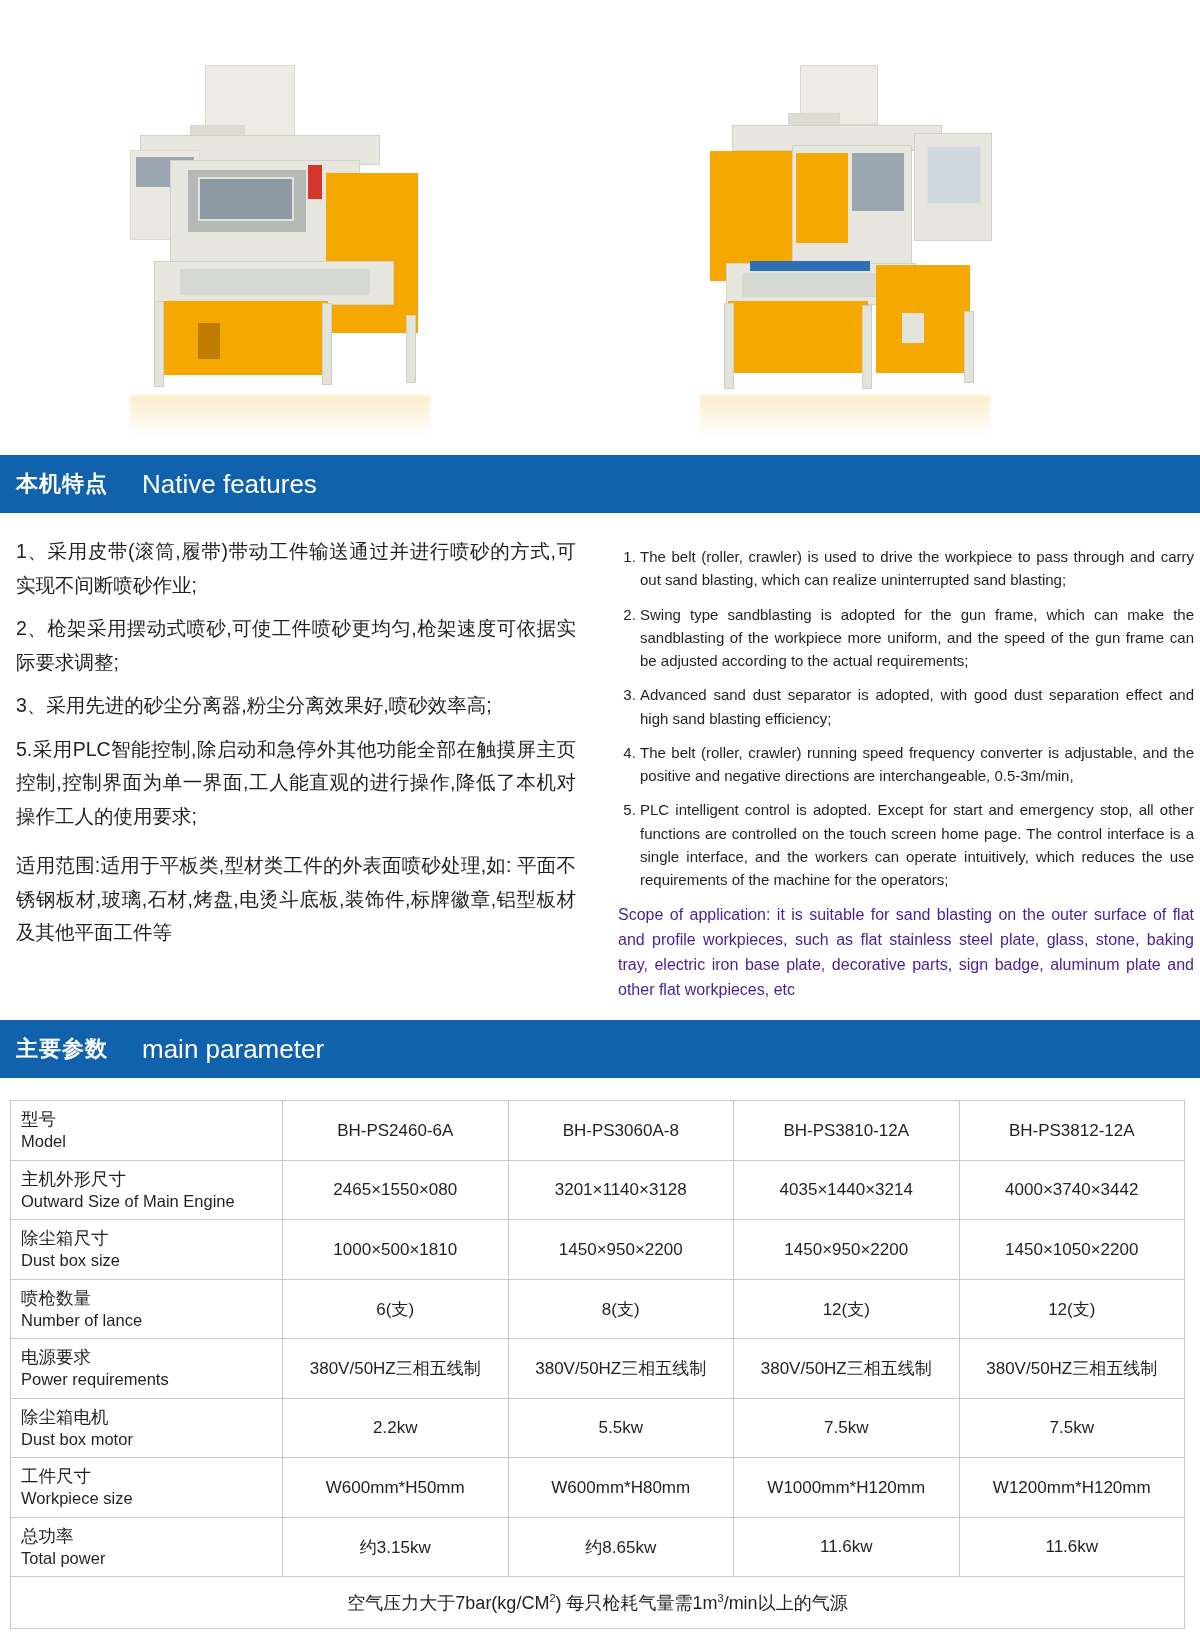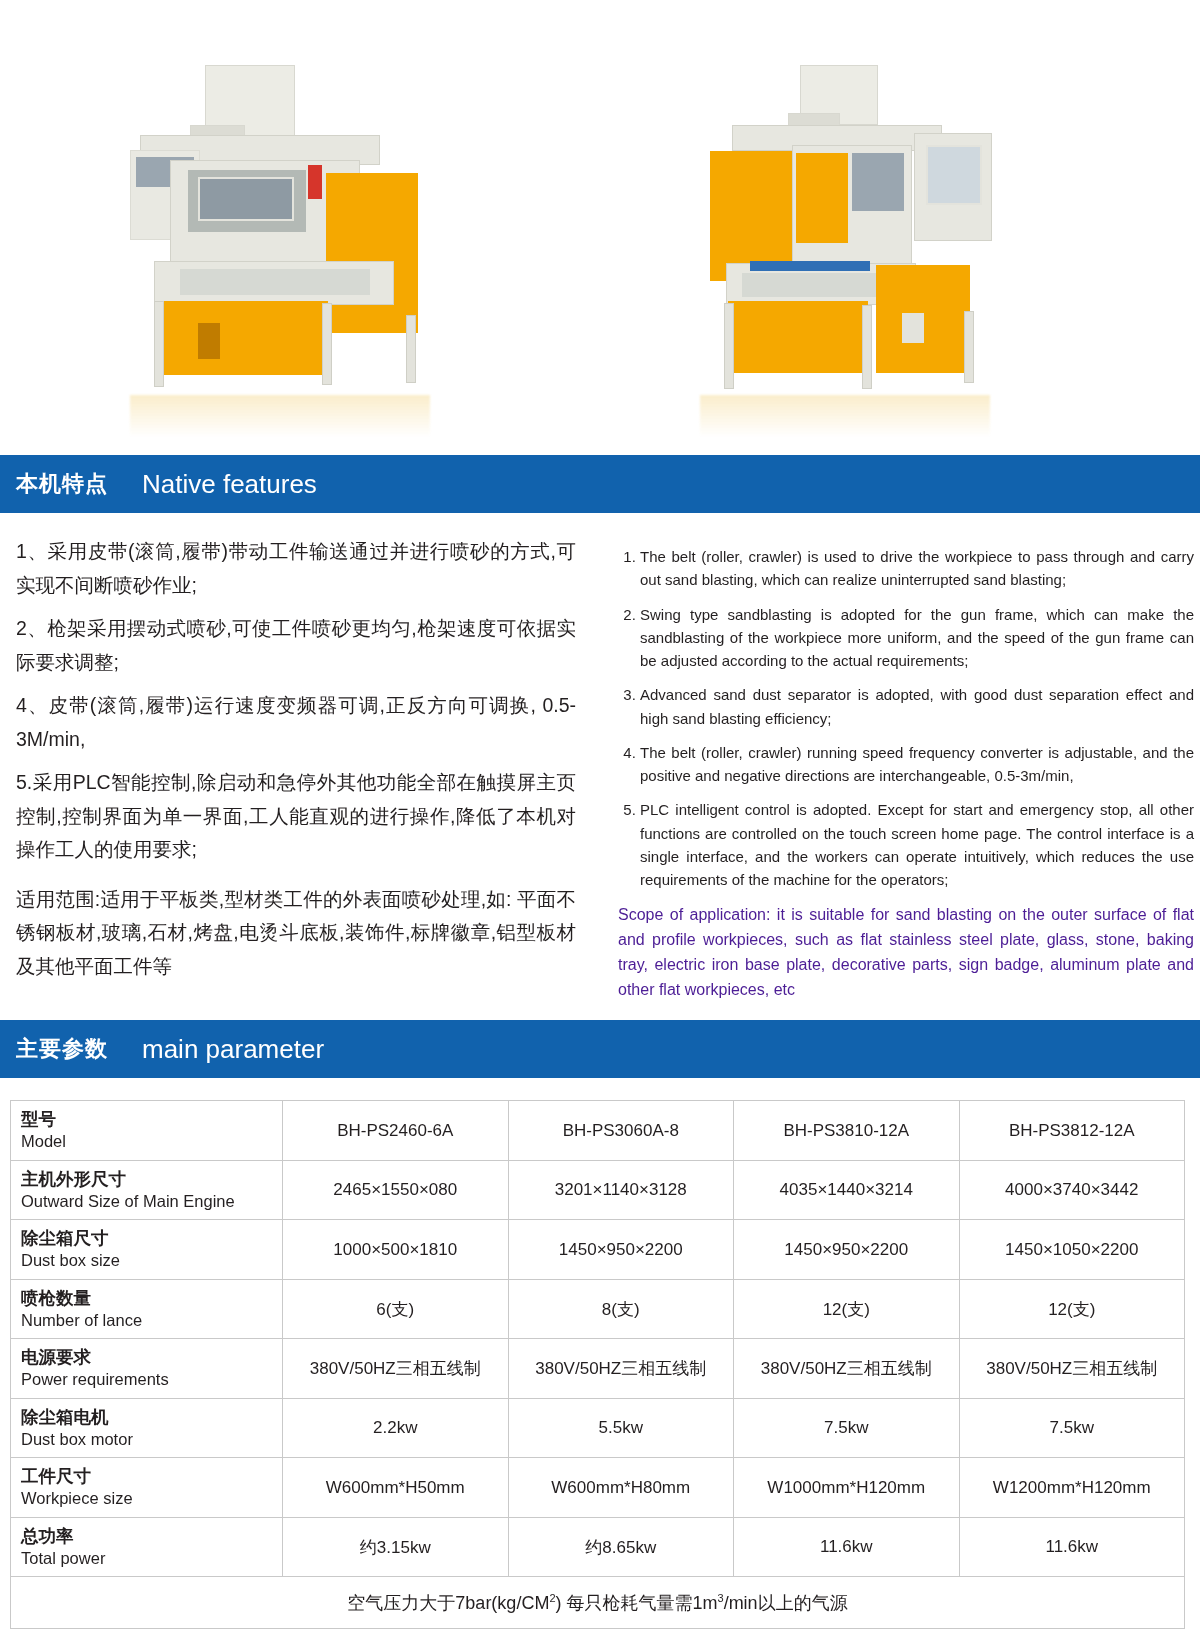--- a/index.html
+++ b/index.html
@@ -137,21 +137,21 @@
     text-align: center;
     vertical-align: middle;
     height: 56px;
   }
   table.params td.label {
     text-align: left;
     padding-left: 10px;
     width: 272px;
     line-height: 1.25;
   }
-  .lab-cn { font-size: 17.5px; display: block; font-weight: bold; }
+  .lab-cn { font-size: 17.5px; display: block; }
   .lab-en { font-size: 16.5px; display: block; }
   table.params td.note {
     font-size: 18px;
     height: 52px;
   }
   sup { font-size: 11px; }
 </style>
 </head>
 <body>
 
@@ -216,21 +216,21 @@
 
 <div class="section-bar">
   <span class="cn">本机特点</span>
   <span class="en">Native features</span>
 </div>
 
 <div class="features">
   <div class="col-cn">
     <div class="feat-cn-item">1、采用皮带(滚筒,履带)带动工件输送通过并进行喷砂的方式,可实现不间断喷砂作业;</div>
     <div class="feat-cn-item">2、枪架采用摆动式喷砂,可使工件喷砂更均匀,枪架速度可依据实际要求调整;</div>
-    <div class="feat-cn-item">4、皮带(滚筒,履带)运行速度变频器可调,正反方向可调换, 0.5-3M/min,</div>
+    <div class="feat-cn-item">3、采用先进的砂尘分离器,粉尘分离效果好,喷砂效率高;</div>
     <div class="feat-cn-item">5.采用PLC智能控制,除启动和急停外其他功能全部在触摸屏主页控制,控制界面为单一界面,工人能直观的进行操作,降低了本机对操作工人的使用要求;</div>
     <div class="feat-cn-scope">适用范围:适用于平板类,型材类工件的外表面喷砂处理,如: 平面不锈钢板材,玻璃,石材,烤盘,电烫斗底板,装饰件,标牌徽章,铝型板材及其他平面工件等</div>
   </div>
 
   <div class="col-en">
     <ol class="feat-en-list">
       <li>The belt (roller, crawler) is used to drive the workpiece to pass through and carry out sand blasting, which can realize uninterrupted sand blasting;</li>
       <li>Swing type sandblasting is adopted for the gun frame, which can make the sandblasting of the workpiece more uniform, and the speed of the gun frame can be adjusted according to the actual requirements;</li>
       <li>Advanced sand dust separator is adopted, with good dust separation effect and high sand blasting efficiency;</li>
       <li>The belt (roller, crawler) running speed frequency converter is adjustable, and the positive and negative directions are interchangeable, 0.5-3m/min,</li>

